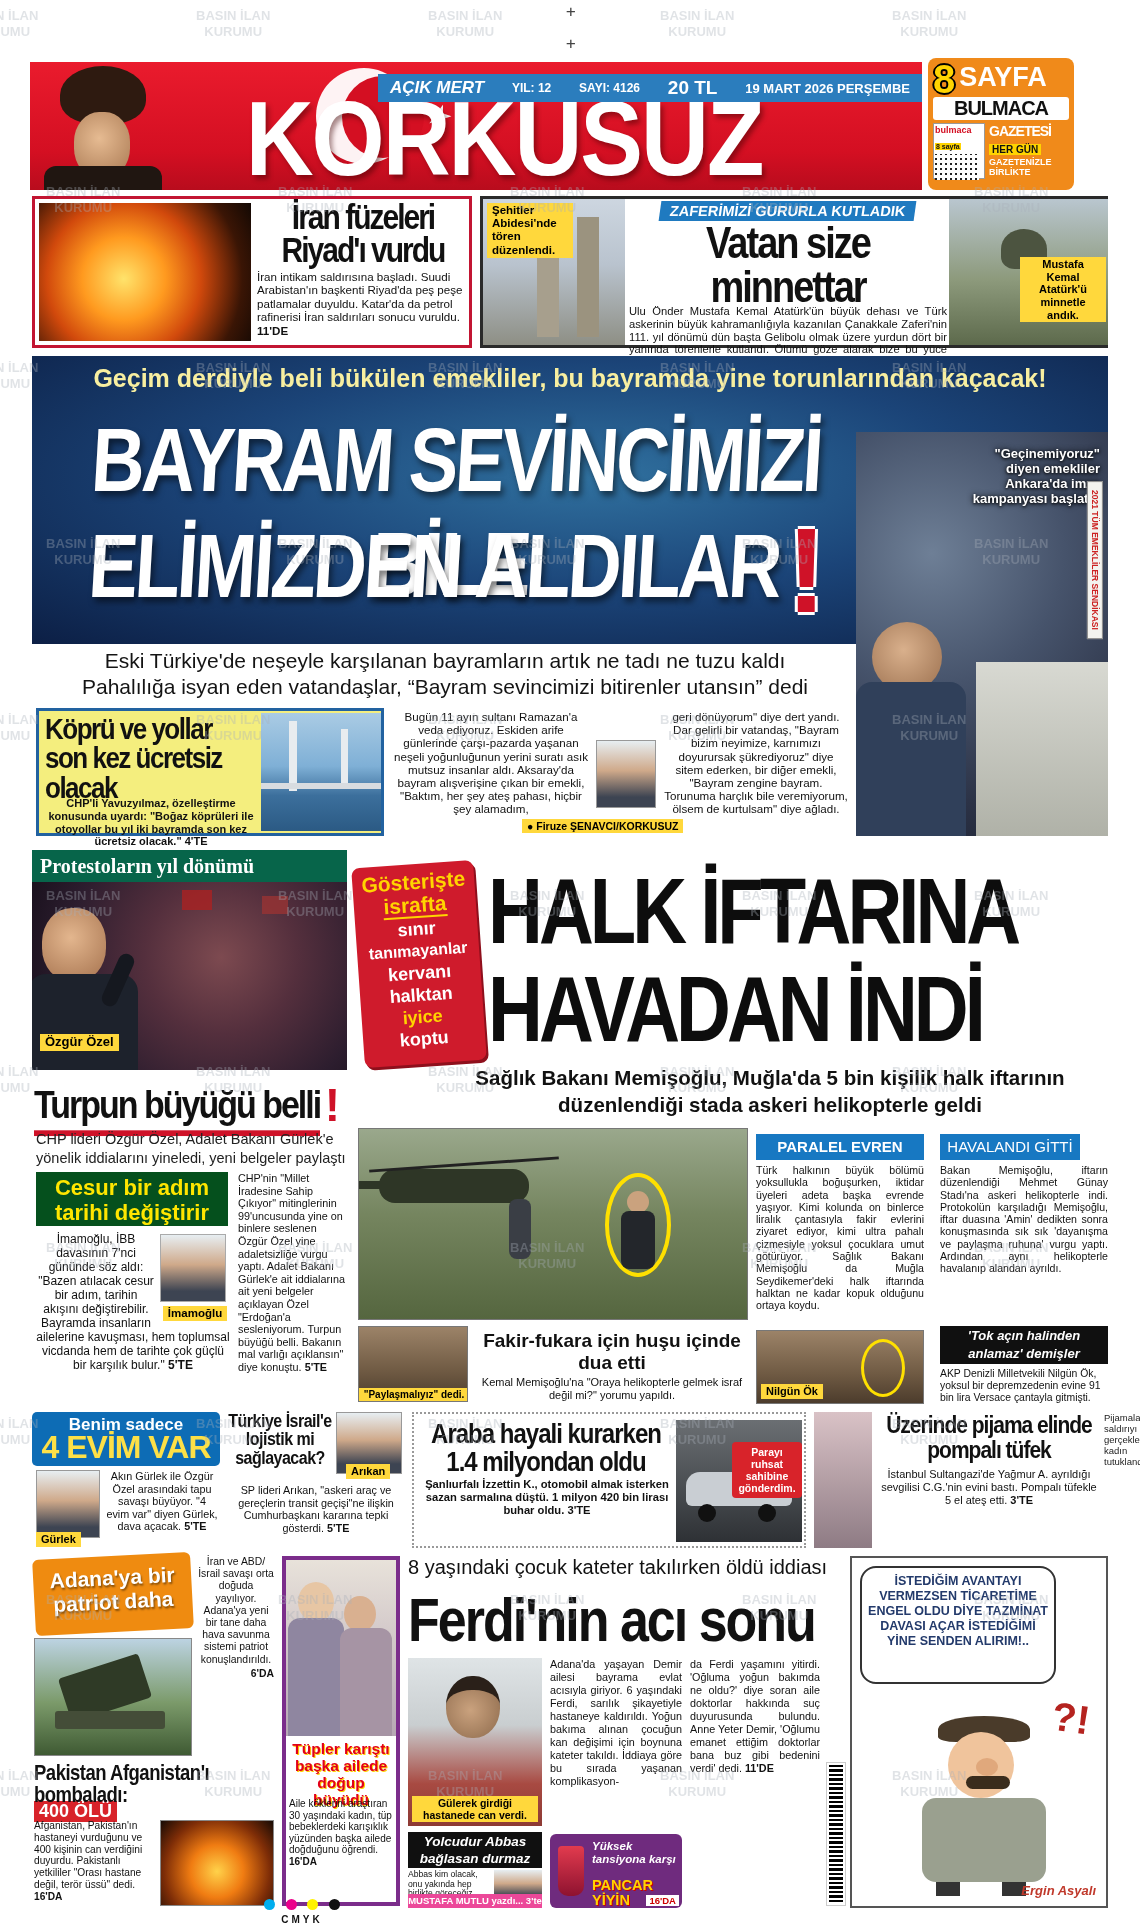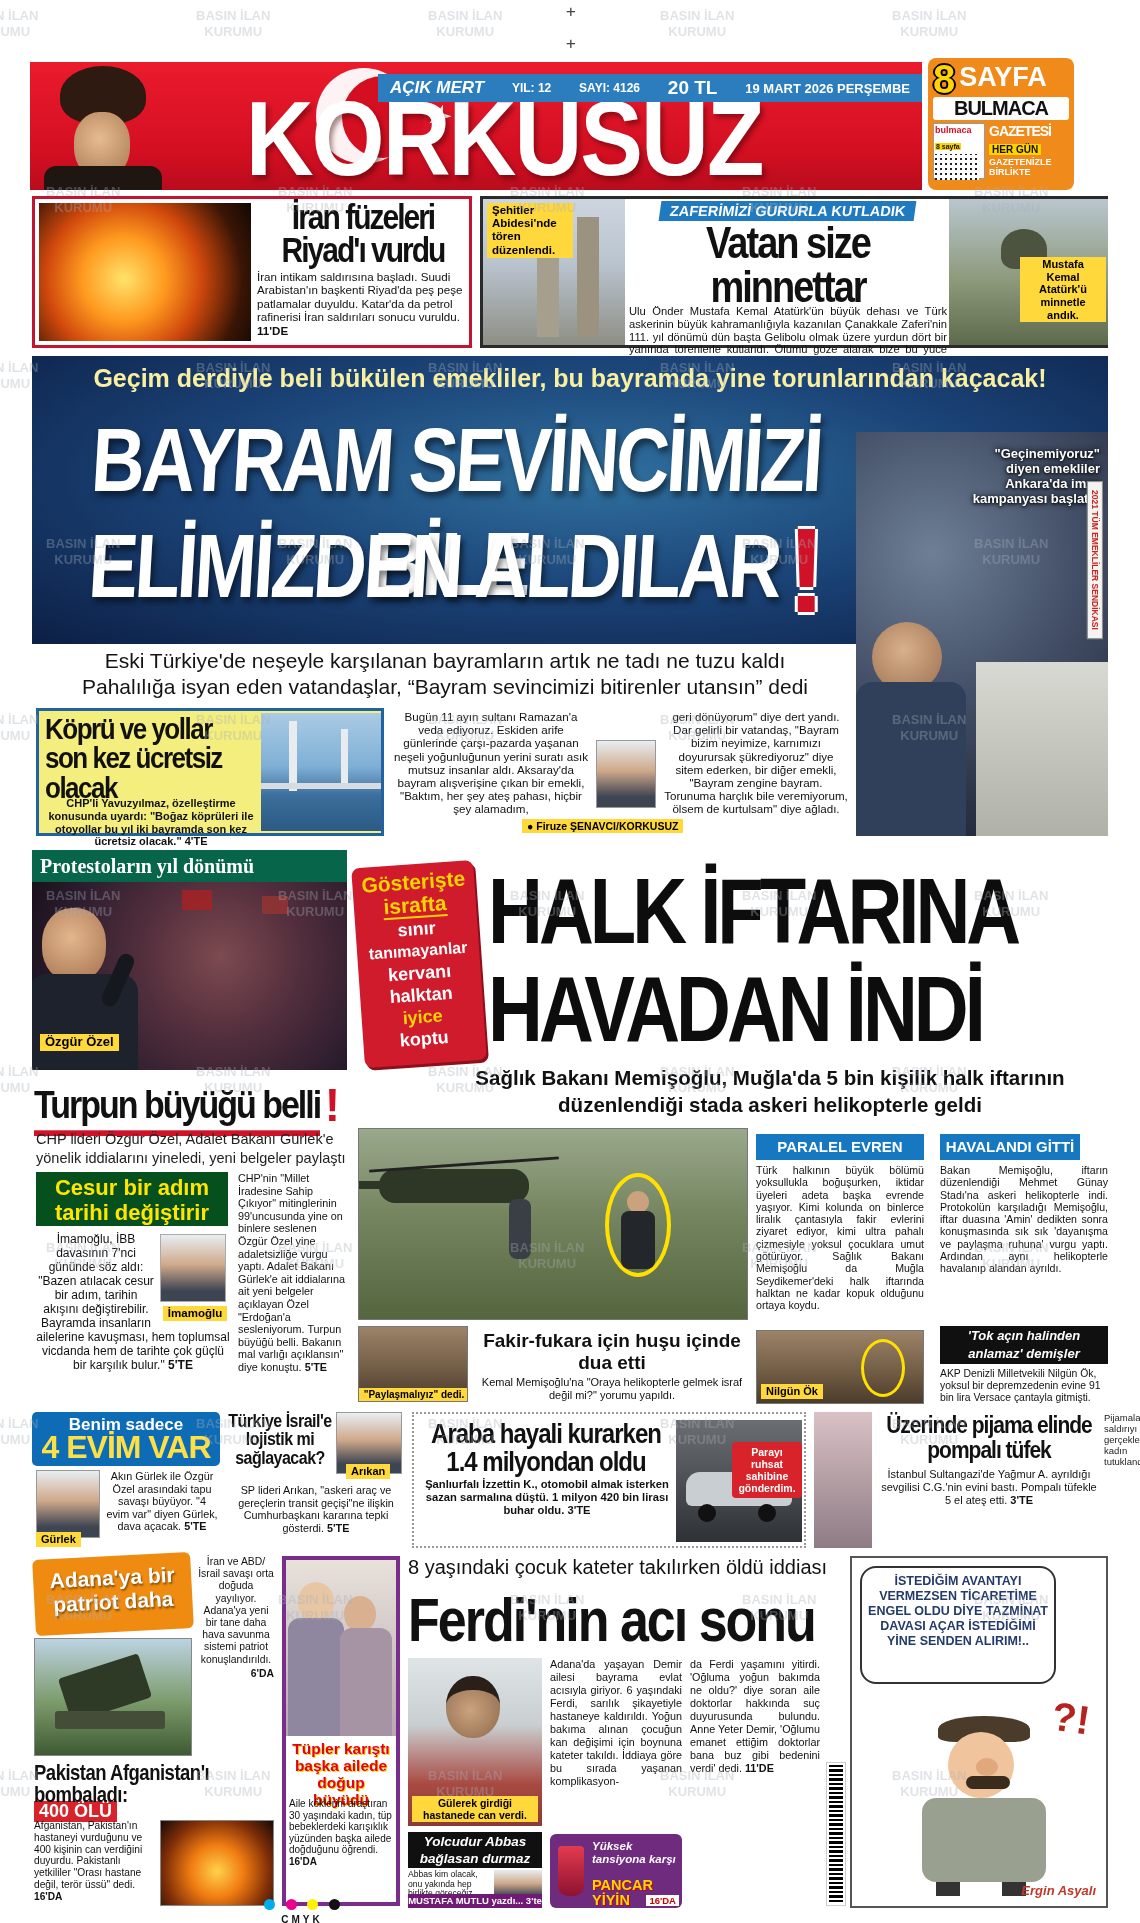--- a/index.html
+++ b/index.html
@@ -226,21 +226,21 @@
   <div class="abs" style="left:476px;top:1330px;width:272px;height:46px;font-weight:bold;font-size:19px;line-height:22px;text-align:center">Fakir-fukara için huşu içinde dua etti</div>
   <div class="abs" style="left:476px;top:1376px;width:272px;height:30px;font-size:11px;line-height:13px;text-align:center">Kemal Memişoğlu'na "Oraya helikopterle gelmek israf değil mi?" yorumu yapıldı.</div>
 
   <div class="abs" style="left:756px;top:1134px;width:168px;height:26px;background:#1778c2;color:#fff;font-weight:bold;font-size:15px;line-height:26px;text-align:center">PARALEL EVREN</div>
   <div class="abs" style="left:756px;top:1164px;width:168px;height:162px;font-size:10.6px;line-height:12.3px;text-align:justify">Türk halkının büyük bölümü yoksullukla boğuşurken, iktidar üyeleri adeta başka evrende yaşıyor. Kimi kolunda on binlerce liralık çantasıyla fakir evlerini ziyaret ediyor, kimi ultra pahalı çizmesiyle yoksul çocuklara umut götürüyor. Sağlık Bakanı Memişoğlu da Muğla Seydikemer'deki halk iftarında halktan ne kadar kopuk olduğunu ortaya koydu.</div>
   <div class="ph p-brown" style="left:756px;top:1330px;width:168px;height:74px;border:1px solid #777">
     <div class="abs" style="left:104px;top:8px;width:44px;height:58px;border:3px solid #ffe000;border-radius:50%"></div>
     <div class="chip abs" style="left:4px;bottom:4px;font-size:11px">Nilgün Ök</div>
   </div>
 
-  <div class="abs" style="left:940px;top:1134px;width:140px;height:26px;background:#1778c2;color:#fff;font-weight:bold;font-size:15px;line-height:26px;text-align:center">HAVALANDI GİTTİ</div>
+  <div class="abs" style="left:940px;top:1134px;width:140px;height:26px;background:#1778c2;color:#fff;font-weight:normal;font-size:15px;line-height:26px;text-align:center">HAVALANDI GİTTİ</div>
   <div class="abs" style="left:940px;top:1164px;width:168px;height:158px;font-size:10.6px;line-height:12.3px;text-align:justify">Bakan Memişoğlu, iftarın düzenlendiği Mehmet Günay Stadı'na askeri helikopterle indi. Protokolün karşıladığı Memişoğlu, iftar duasına 'Amin' dedikten sonra konuşmasında sık sık 'dayanışma ve paylaşma ruhuna' vurgu yaptı. Ardından aynı helikopterle havalanıp alandan ayrıldı.</div>
   <div class="abs" style="left:940px;top:1326px;width:168px;height:38px;background:#101010;color:#fff;font-weight:bold;font-style:italic;font-size:13px;line-height:18px;text-align:center;padding-top:1px">'Tok açın halinden anlamaz' demişler</div>
   <div class="abs" style="left:940px;top:1368px;width:168px;height:40px;font-size:10.4px;line-height:12.2px">AKP Denizli Milletvekili Nilgün Ök, yoksul bir depremzedenin evine 91 bin lira Versace çantayla gitmişti.</div>
 
   <div class="abs" style="left:32px;top:1412px;width:188px;height:136px">
     <div style="background:#0d6cb5;border-radius:5px;height:54px;text-align:center;padding-top:3px">
       <div style="color:#fff;font-weight:bold;font-size:17px;line-height:19px">Benim sadece</div>
       <div style="color:#fde047;font-weight:bold;font-size:32px;line-height:26px;letter-spacing:-1px">4 EVİM VAR</div>
     </div>
     <div class="ph p-portrait" style="left:4px;top:58px;width:64px;height:68px;border:1px solid #999"></div>
@@ -329,21 +329,21 @@
   <div class="abs" style="left:550px;top:1658px;width:132px;height:172px;font-size:10.8px;line-height:13px;text-align:justify">Adana'da yaşayan Demir ailesi bayrama evlat acısıyla giriyor. 6 yaşındaki Ferdi, sarılık şikayetiyle hastaneye kaldırıldı. Yoğun bakıma alınan çocuğun kan değişimi için boynuna kateter takıldı. İddiaya göre bu sırada yaşanan komplikasyon-</div>
   <div class="abs" style="left:690px;top:1658px;width:130px;height:248px;font-size:10.8px;line-height:13px;text-align:justify">
     <span>da Ferdi yaşamını yitirdi. 'Oğluma yoğun bakımda ne oldu?' diye soran aile doktorlar hakkında suç duyurusunda bulundu. Anne Yeter Demir, 'Oğlumu emanet ettiğim doktorlar bana buz gibi bedenini verdi' dedi.</span>
     <b>11'DE</b>
   </div>
 
   <div class="abs" style="left:408px;top:1832px;width:134px;height:76px">
     <div style="background:#101010;color:#fff;font-weight:bold;font-style:italic;font-size:13.5px;line-height:17px;text-align:center;height:36px;padding-top:1px">Yolcudur Abbas bağlasan durmaz</div>
     <div class="abs" style="left:0;top:38px;width:82px;font-size:8.6px;line-height:9.6px">Abbas kim olacak, onu yakında hep birlikte göreceğiz.</div>
     <div class="ph p-portrait" style="left:86px;top:38px;width:48px;height:30px"></div>
-    <div class="abs" style="left:0;top:62px;width:134px;background:#701a75;color:#fff;font-weight:bold;font-size:9.5px;line-height:14px;text-align:center">MUSTAFA MUTLU yazdı... 3'te</div>
+    <div class="abs" style="left:0;top:62px;width:134px;background:#ec4899;color:#fff;font-weight:bold;font-size:9.5px;line-height:14px;text-align:center">MUSTAFA MUTLU yazdı... 3'te</div>
   </div>
 
   <div class="abs" style="left:550px;top:1834px;width:132px;height:74px;background:#6f2b7e;border-radius:6px">
     <div class="abs" style="left:8px;top:12px;width:26px;height:50px;border-radius:4px 4px 10px 10px;background:linear-gradient(180deg,#e23b4e,#8e1230)"></div>
     <div class="abs" style="left:42px;top:6px;width:84px;color:#fff;font-weight:bold;font-style:italic;font-size:11.5px;line-height:13px">Yüksek tansiyona karşı</div>
     <div class="abs" style="left:42px;top:44px;width:86px;color:#ffd400;font-weight:bold;font-size:14.5px;line-height:15px;text-shadow:1px 1px 0 #c00">PANCAR YİYİN</div>
     <div class="abs" style="right:3px;bottom:2px;background:#fff;color:#c00;font-weight:bold;font-size:9.5px;padding:0 3px">16'DA</div>
   </div>
 
   <div class="abs" style="left:826px;top:1762px;width:20px;height:144px;background:#fff;border:1px solid #ccc;padding:2px">

